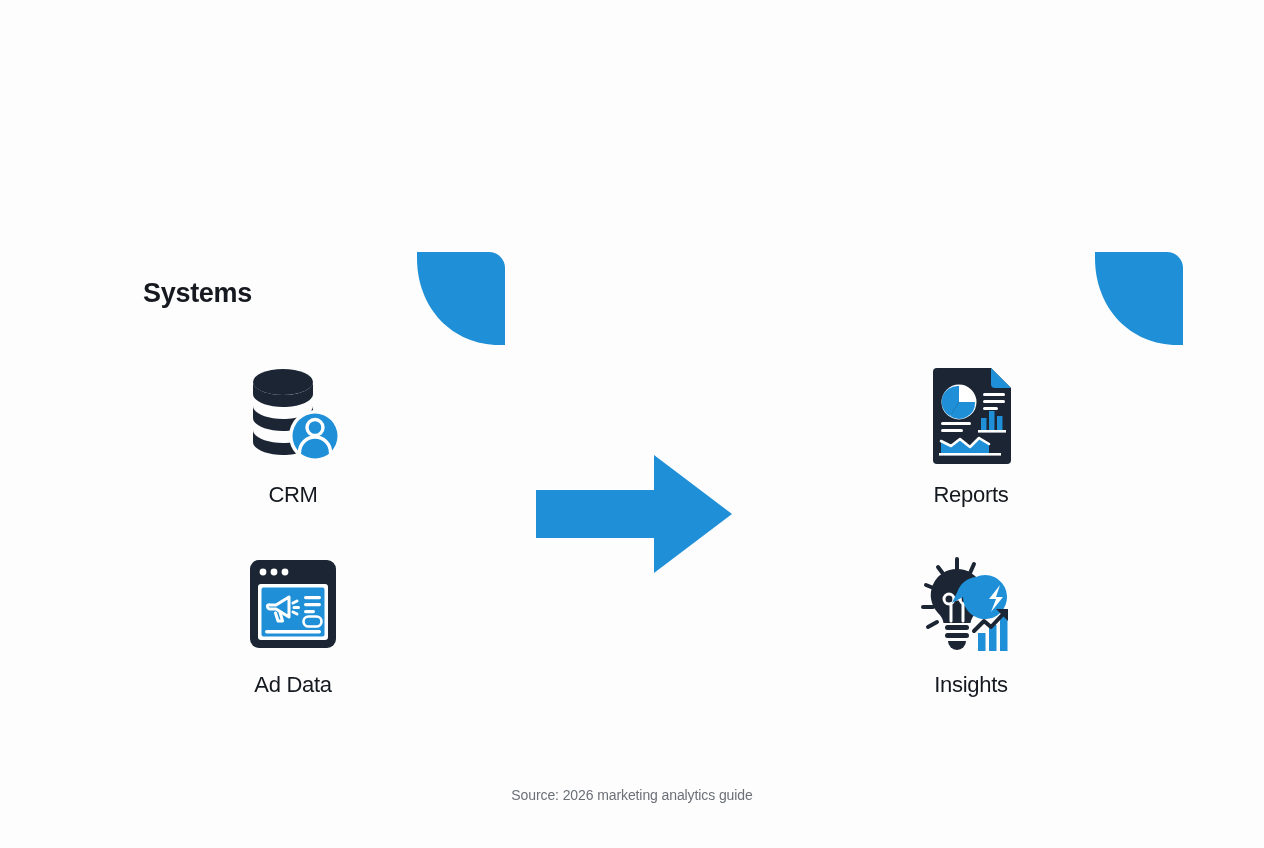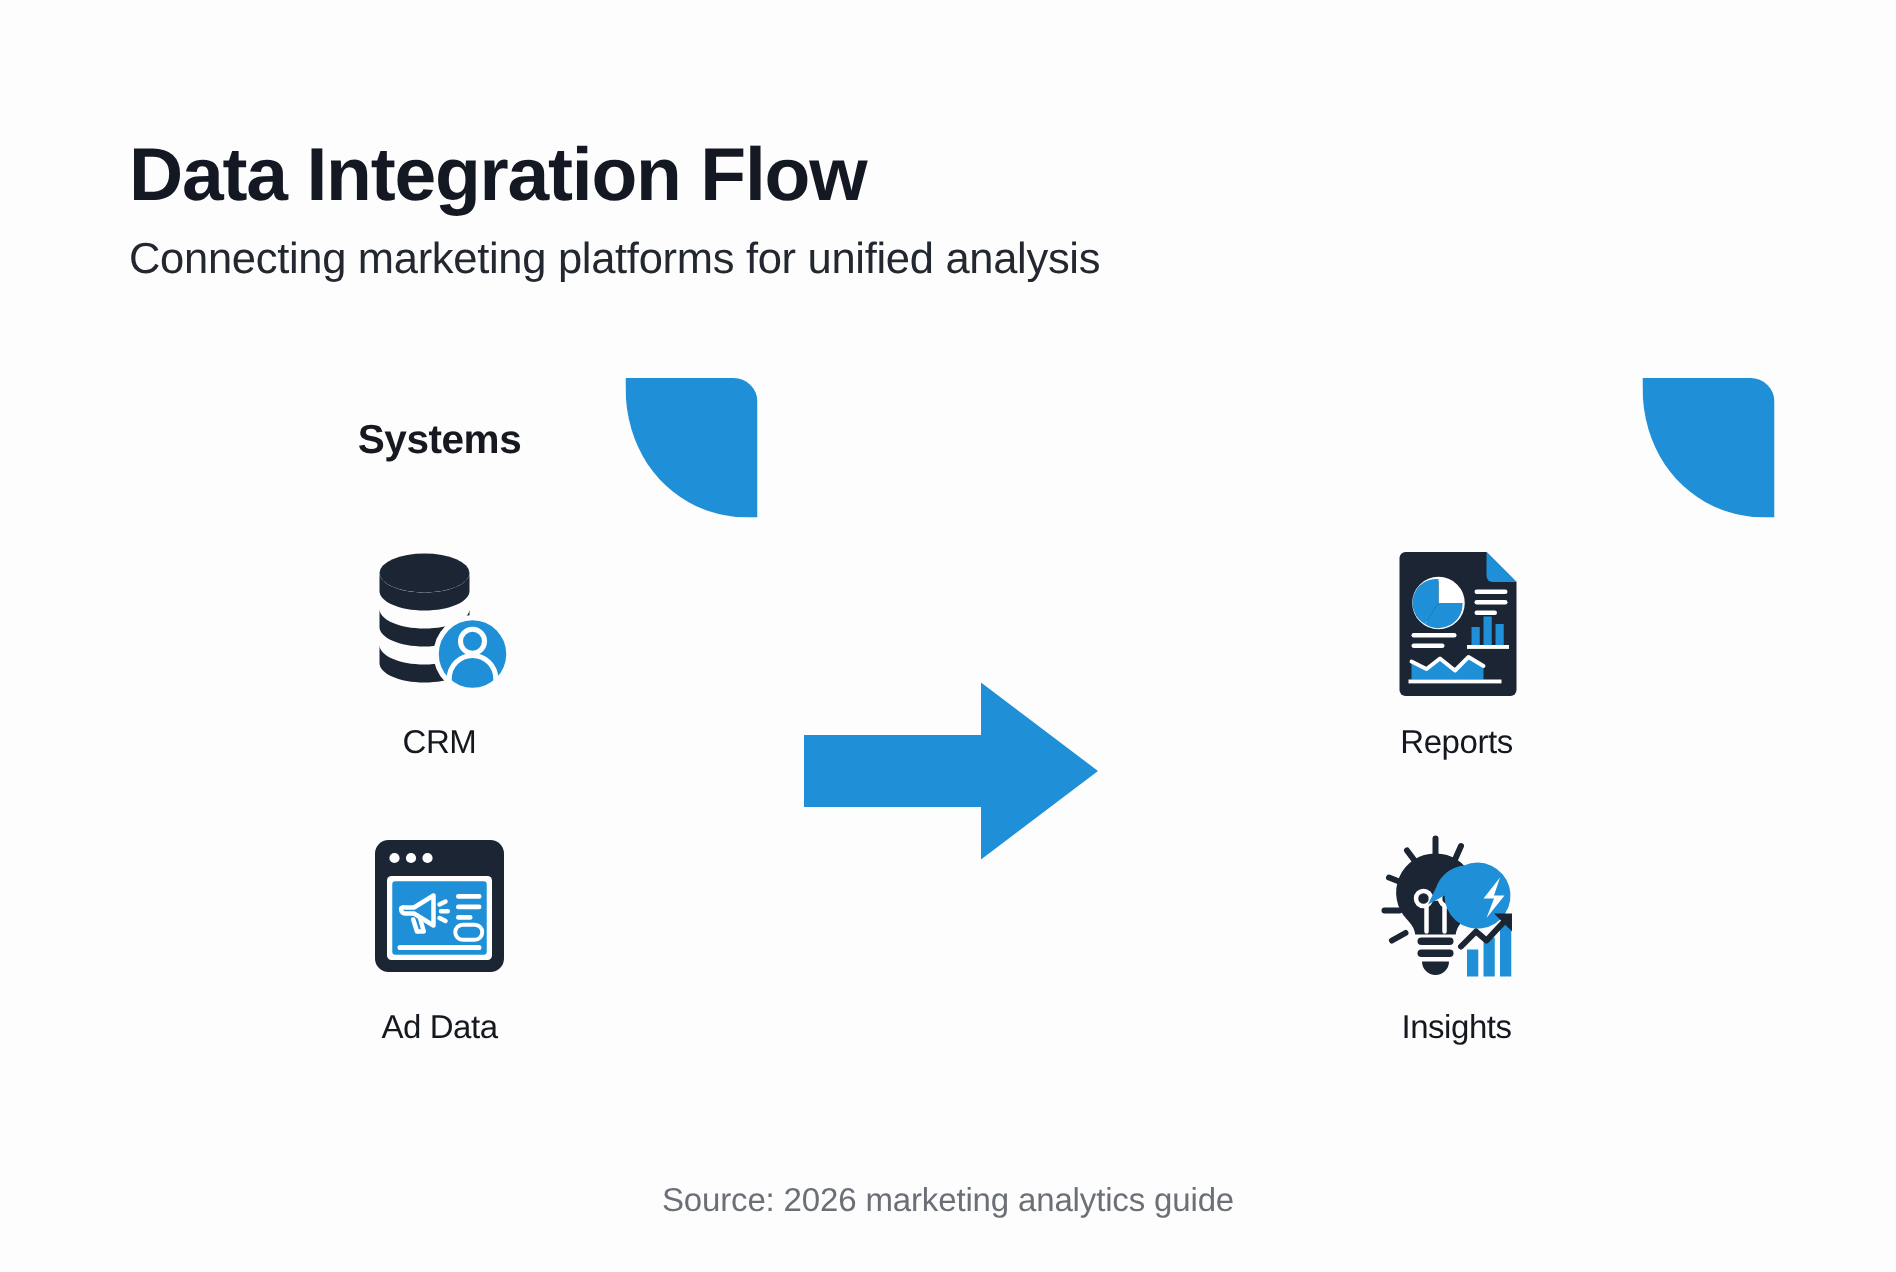--- a/index.html
+++ b/index.html
@@ -55,21 +55,21 @@
   .col-head {
     position: relative;
     height: 96px;
   }
 
   .col-title {
     position: absolute;
     top: 16px;
     left: 0;
     width: 300px;
-    text-align: center;
+    text-align: left;
     font-size: 27px;
     font-weight: 700;
     color: #16191f;
     letter-spacing: -0.3px;
   }
 
   
   .leaf {
     position: absolute;
     top: -10px;
@@ -113,35 +113,31 @@
     height: 118px;
   }
 
   
   .source {
     position: absolute;
     left: 0;
     top: 787px;
     width: 1264px;
     text-align: center;
-    font-size: 22px;
+    font-size: 14px;
     font-weight: 400;
     color: #6b7077;
     letter-spacing: -0.1px;
   }
 </style>
 </head>
 <body>
 
 <div class="canvas">
 
-  <div class="header">
-    <div class="title">Data Integration Flow</div>
-    <div class="subtitle">Connecting marketing platforms for unified analysis</div>
-  </div>
 
   <div class="column left">
 
     <div class="col-head">
       <div class="col-title">Systems</div>
 
       <svg class="leaf" viewBox="0 0 88 93">
         <path d="M0 0 H72 A16 16 0 0 1 88 16 V93 H82 C36 93 0 57 0 6 Z" fill="#1f90d8"></path>
       </svg>
     </div>

